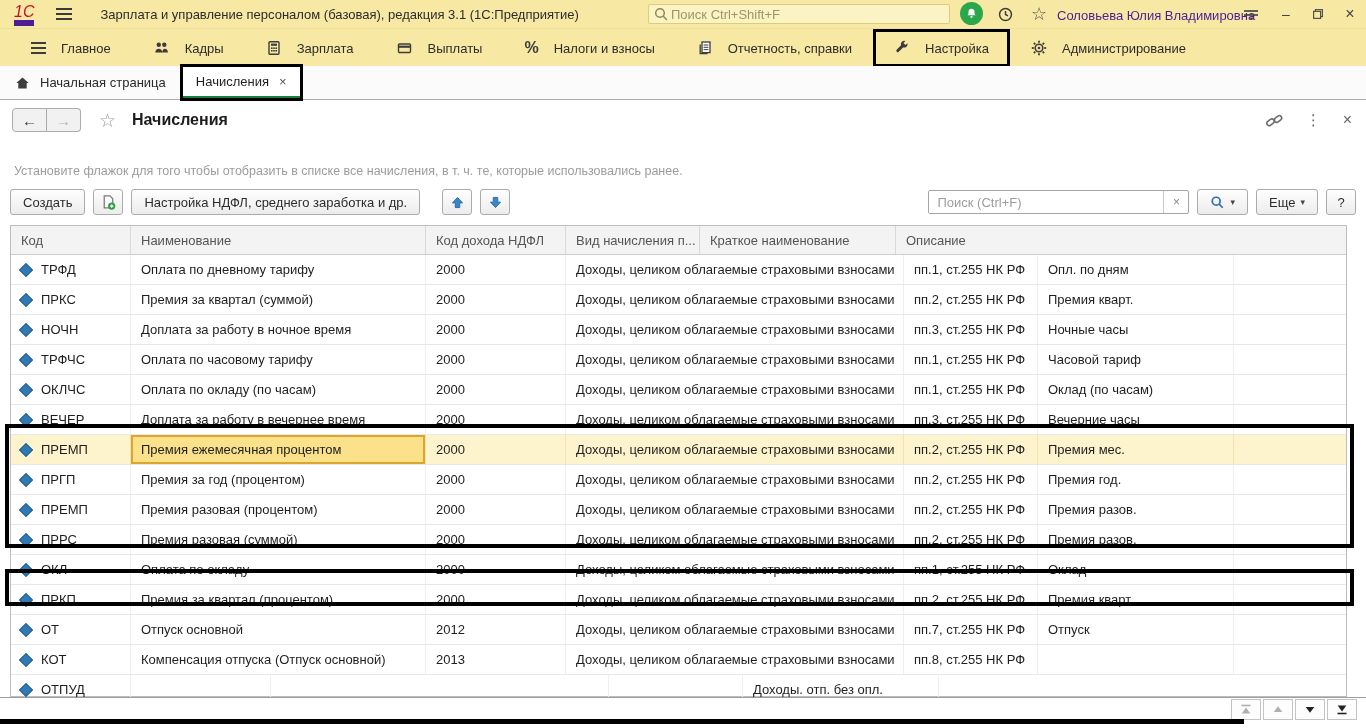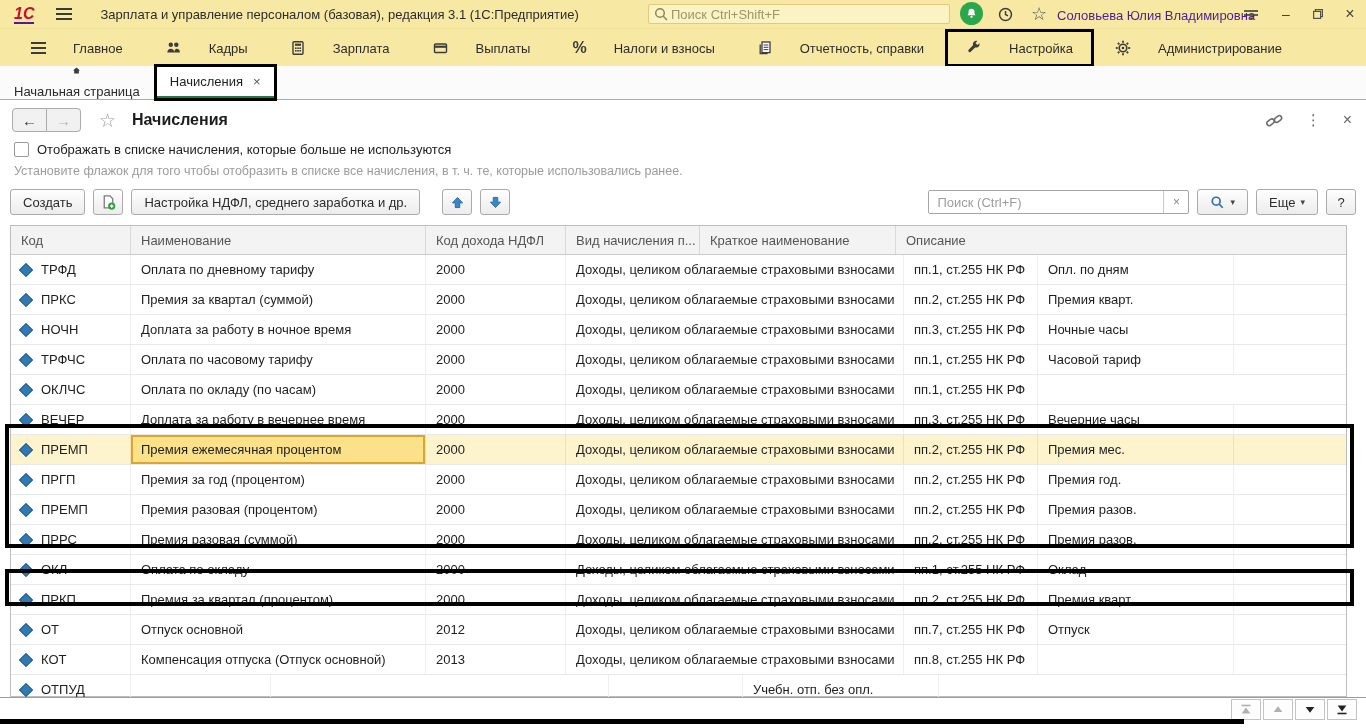--- a/index.html
+++ b/index.html
@@ -2,50 +2,50 @@
 <html><head>
 <meta charset="utf-8">
 <style>
   html,body{margin:0;padding:0;background:#fff;}
   .screen{position:relative;width:1366px;height:728px;background:#fff;overflow:hidden;
           font-family:"Liberation Sans",sans-serif;font-size:13px;color:#222;}
 
   
   .titlebar{position:absolute;top:0;left:0;right:0;height:28px;background:#f7e9a3;
             display:flex;align-items:center;}
-  .logo1c{font-weight:bold;font-size:16px;color:#c8102e;margin-left:14px;
-          border-bottom:2px solid #4c1d95;line-height:17px;font-style:italic;}
+  .logo1c{font-weight:normal;font-size:16px;color:#c8102e;margin-left:14px;
+          border-bottom:6px solid #4c1d95;line-height:17px;font-style:italic;}
   .tb-burger{margin-left:22px;display:inline-flex;flex-direction:column;gap:3px;cursor:pointer;}
   .tb-burger i{display:block;width:16px;height:2px;background:#3a3a3a;}
   .tb-title{margin-left:28px;color:#2c2c2c;}
   .top-search{position:absolute;left:648px;top:4px;width:302px;height:20px;background:#fbf3c4;
               border:1px solid #ddcb7e;border-radius:2px;display:flex;align-items:center;padding-left:4px;box-sizing:border-box;}
   .top-search input{border:none;outline:none;background:transparent;flex:1;font:13px "Liberation Sans",sans-serif;color:#555;}
   .top-search input::placeholder{color:#9d9668;}
   .tb-ico{position:absolute;top:3px;width:22px;height:22px;display:flex;align-items:center;justify-content:center;cursor:pointer;}
   .bell-circle{position:absolute;left:960px;top:2px;width:23px;height:23px;border-radius:50%;
                background:#2aa74a;display:flex;align-items:center;justify-content:center;cursor:pointer;}
   .tb-user{position:absolute;left:1057px;top:8px;color:#4c1d95;cursor:pointer;}
   .glyphbtn{font-size:14px;color:#444;}
   .winbtn{position:absolute;top:4px;width:24px;height:20px;display:flex;align-items:center;justify-content:center;color:#444;cursor:pointer;font-size:14px;}
 
   
   .menubar{position:absolute;top:28px;left:0;right:0;height:38px;background:#f7e9a3;
            border-top:1px solid #efe098;display:flex;align-items:stretch;padding-left:10px;}
-  .menu-item{display:flex;align-items:center;gap:27px;padding:0 21px;cursor:pointer;color:#2c2c2c;}
+  .menu-item{display:flex;align-items:center;gap:15px;padding:0 21px;cursor:pointer;color:#2c2c2c;}
   .menu-item svg{flex:none;}
   .menu-item.hl-box{outline:3px solid #000;outline-offset:-3px;}
   .mi-burger{display:inline-flex;flex-direction:column;gap:3px;}
   .mi-burger i{display:block;width:15px;height:2px;background:#3c3c3c;}
   .pct{font-weight:bold;font-size:16px;color:#3c3c3c;}
 
   
   .tabbar{position:absolute;top:66px;left:0;right:0;height:33px;background:#fbfbfb;
           border-bottom:1px solid #ababab;display:flex;align-items:stretch;}
-  .home-tab{display:flex;align-items:center;gap:9px;padding:0 16px 0 14px;cursor:pointer;color:#2a2a2a;flex-direction:column;}
+  .home-tab{display:flex;align-items:center;gap:9px;padding:0 16px 0 14px;cursor:pointer;color:#2a2a2a;}
   .tab-active{display:flex;align-items:center;gap:10px;padding:0 14px;background:#fff;cursor:pointer;
               border-bottom:3px solid #17813b;outline:3px solid #000;outline-offset:-1px;color:#1f1f1f;}
   .tab-close{color:#555;font-size:13px;}
 
   
   .page-header{position:absolute;top:104px;left:12px;right:14px;height:32px;display:flex;align-items:center;}
   .navpair{display:flex;}
   .navbtn{width:33px;height:22px;background:#f1f1f1;border:1px solid #ababab;display:flex;
           align-items:center;justify-content:center;font-size:15px;cursor:pointer;}
   .navbtn.back{border-radius:4px 0 0 4px;color:#333;}
@@ -270,24 +270,20 @@
               <rect x="1.5" y="7.5" width="7.5" height="4.4" rx="2.2" transform="rotate(-38 5.2 9.7)"></rect>
               <rect x="8.6" y="4.4" width="7.5" height="4.4" rx="2.2" transform="rotate(-38 12.3 6.6)"></rect>
             </g>
           </svg>
       </span>
       <span class="ico dots">⋮</span>
       <span class="ico closex">×</span>
     </div>
   </div>
 
-  <div class="checkbox-row">
-    <span class="cbox"></span>
-    <span>Отображать в списке начисления, которые больше не используются</span>
-  </div>
   <div class="hint">Установите флажок для того чтобы отобразить в списке все начисления, в т. ч. те, которые использовались ранее.</div>
 
   <div class="toolbar">
     <span class="btn">Создать</span>
     <span class="btn icon-only gap8">
       <svg width="17" height="17" viewBox="0 0 16 16">
           <path d="M4 1.8 h5.4 L12 4.4 V13 H4 Z" fill="#fff" stroke="#7a7a7a" stroke-width="1.2"></path>
           <circle cx="11" cy="11.4" r="3.4" fill="#2ea043"></circle>
           <path d="M11 9.8 v3.2 M9.4 11.4 h3.2" stroke="#fff" stroke-width="1.3"></path>
         </svg>
@@ -384,20 +380,21 @@
   </div>
         <div class="row">
     <div class="cell c0">
       <span class="diamond"></span>
       <span data-cell="code">ОКЛЧС</span>
     </div>
     <div class="cell c1" data-cell="name">Оплата по окладу (по часам)</div>
     <div class="cell c2" data-cell="ndfl">2000</div>
     <div class="cell c3" data-cell="insurance">Доходы, целиком облагаемые страховыми взносами</div>
     <div class="cell c4" data-cell="accrual">пп.1, ст.255 НК РФ</div>
+    <div class="cell c5" data-cell="short">Оклад (по часам)</div>
     <div class="cell c6" data-cell="desc"></div>
   </div>
         <div class="row">
     <div class="cell c0">
       <span class="diamond"></span>
       <span data-cell="code">ВЕЧЕР</span>
     </div>
     <div class="cell c1" data-cell="name">Доплата за работу в вечернее время</div>
     <div class="cell c2" data-cell="ndfl">2000</div>
     <div class="cell c3" data-cell="insurance">Доходы, целиком облагаемые страховыми взносами</div>
@@ -502,21 +499,21 @@
     <div class="cell c6" data-cell="desc"></div>
   </div>
         <div class="row">
     <div class="cell c0">
       <span class="diamond"></span>
       <span data-cell="code">ОТПУД</span>
     </div>
     <div class="cell c2" data-cell="ndfl"></div>
     <div class="cell c3" data-cell="insurance"></div>
     <div class="cell c4" data-cell="accrual"></div>
-    <div class="cell c5" data-cell="short">Учебн. отп. без опл.</div>
+    <div class="cell c5" data-cell="short">Доходы. отп. без опл.</div>
     <div class="cell c6" data-cell="desc"></div>
   </div>
       </div>
 
     <div class="annot annot-group"></div>
     <div class="annot annot-prkp"></div>
   </div>
 
   <div class="bottom-strip">
     <span class="navsq">

